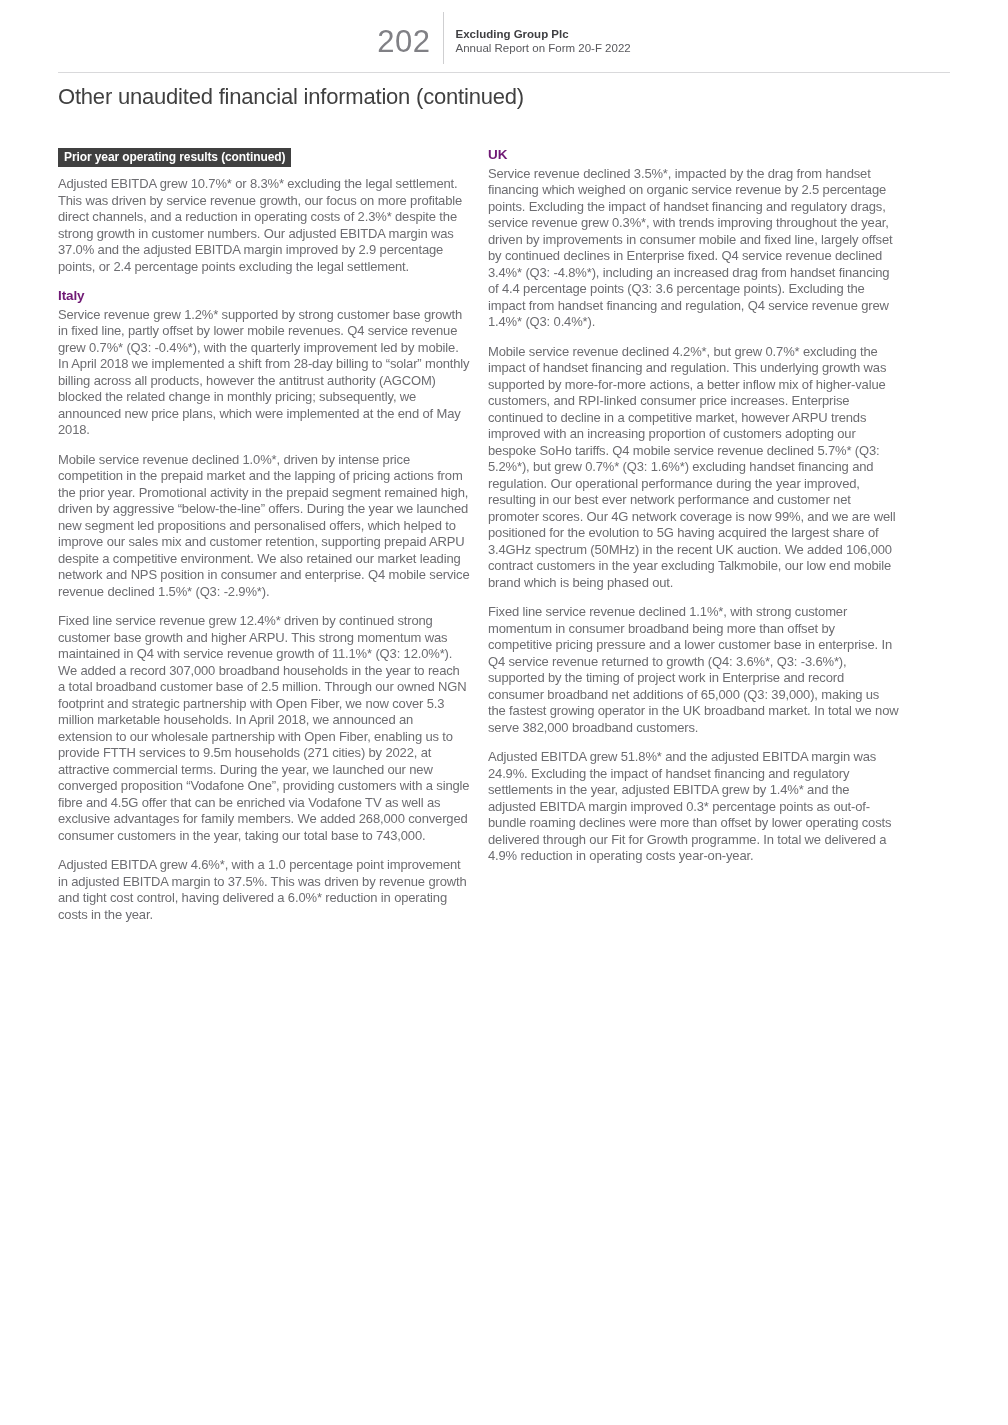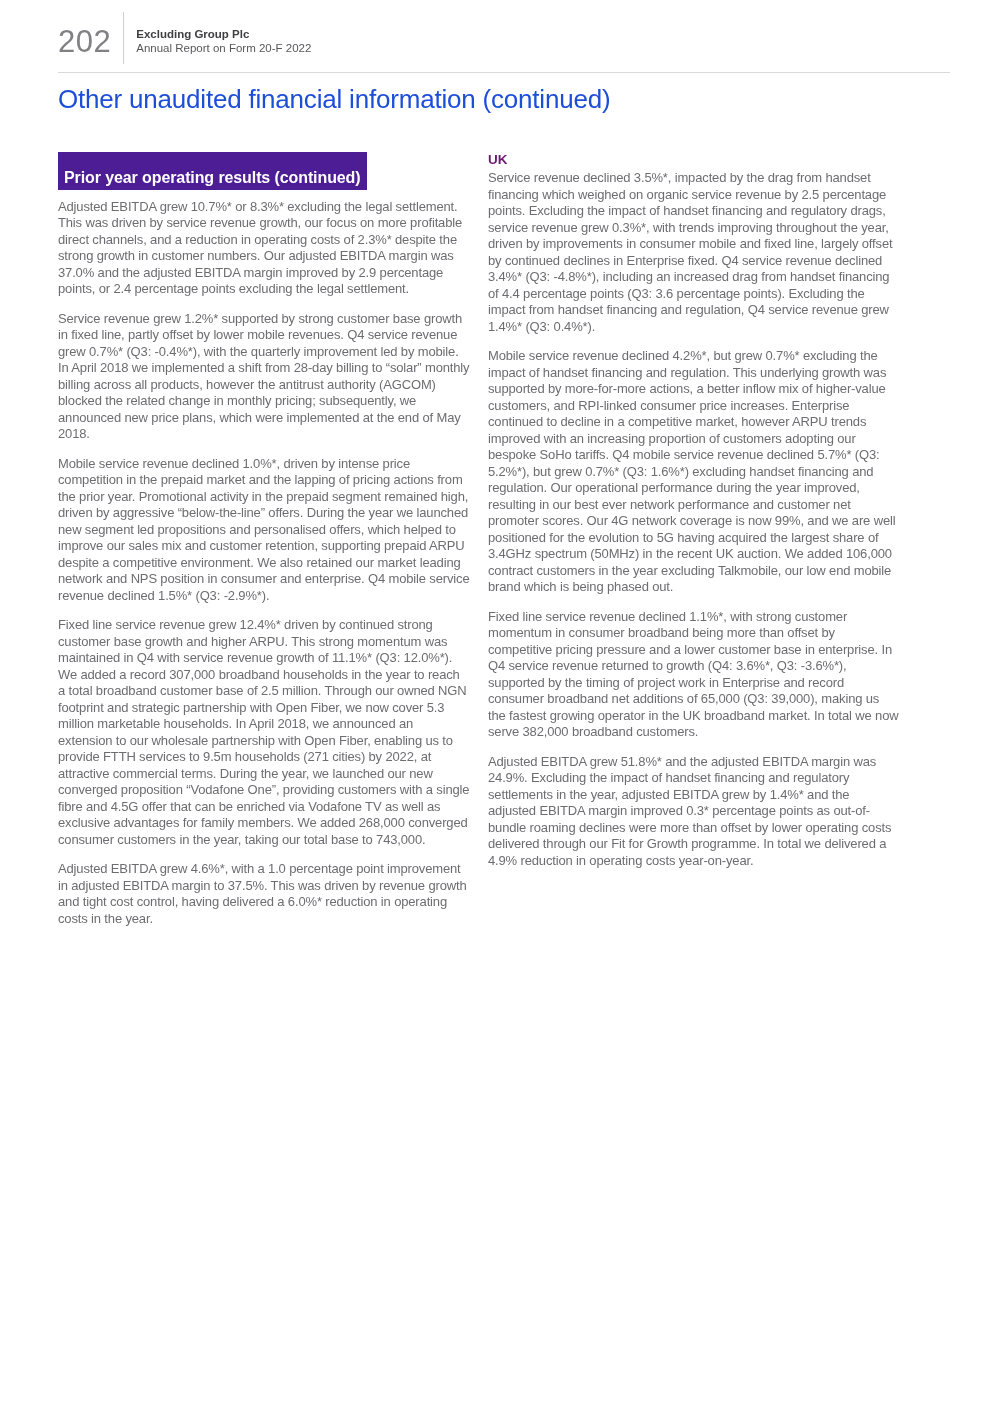--- a/index.html
+++ b/index.html
@@ -13,20 +13,21 @@
     height: 1425px;
     background: #ffffff;
     font-family: "Liberation Sans", sans-serif;
     overflow: hidden;
   }
   
   .header {
     display: flex;
     align-items: flex-start;
     padding: 12px 58px 0 58px;
+    justify-content: center;
   }
   .page-num {
     font-size: 31px;
     font-weight: 300;
     color: #808085;
     letter-spacing: 0.5px;
     margin-top: 14px;
     line-height: 1;
     min-width: 48px;
   }
@@ -50,43 +51,43 @@
     font-size: 11.5px;
     color: #58585c;
   }
   .rule {
     border: none;
     border-top: 1px solid #d9d9db;
     margin: 8px 58px 0 58px;
   }
   .title {
     margin: 12px 58px 0 58px;
-    font-size: 26px;
+    font-size: 22px;
     font-weight: 300;
-    color: #1d4ed8;
+    color: #404040;
     letter-spacing: -0.2px;
     line-height: 1.1;
   }
   
   .columns {
     display: flex;
     margin: 38px 58px 0 58px;
     gap: 18px;
   }
   .col {
     width: 412px;
     flex: 0 0 412px;
   }
   .badge {
     display: inline-block;
-    background: #4c1d95;
+    background: #404040;
     color: #ffffff;
-    font-size: 16px;
+    font-size: 12px;
     font-weight: bold;
-    padding: 17px 6px 3px 6px;
+    padding: 2px 6px 3px 6px;
     margin-bottom: 9px;
     letter-spacing: -0.1px;
   }
   .col p {
     margin: 0 0 13px 0;
     font-size: 13px;
     line-height: 16.5px;
     color: #6d6d71;
     letter-spacing: -0.15px;
   }
@@ -116,20 +117,21 @@
   <hr class="rule">
 
   <h1 class="title">Other unaudited financial information (continued)</h1>
 
   <div class="columns">
 
     <div class="col">
       <div class="badge">Prior year operating results (continued)</div>
       <p>Adjusted EBITDA grew 10.7%* or 8.3%* excluding the legal settlement. This was driven by service revenue growth, our focus on more profitable direct channels, and a reduction in operating costs of 2.3%* despite the strong growth in customer numbers. Our adjusted EBITDA margin was 37.0% and the adjusted EBITDA margin improved by 2.9 percentage points, or 2.4 percentage points excluding the legal settlement.</p>
 
+      <h2 class="subhead">Italy</h2>
       <p>Service revenue grew 1.2%* supported by strong customer base growth in fixed line, partly offset by lower mobile revenues. Q4 service revenue grew 0.7%* (Q3: -0.4%*), with the quarterly improvement led by mobile. In April 2018 we implemented a shift from 28-day billing to “solar” monthly billing across all products, however the antitrust authority (AGCOM) blocked the related change in monthly pricing; subsequently, we announced new price plans, which were implemented at the end of May 2018.</p>
       <p>Mobile service revenue declined 1.0%*, driven by intense price competition in the prepaid market and the lapping of pricing actions from the prior year. Promotional activity in the prepaid segment remained high, driven by aggressive “below-the-line” offers. During the year we launched new segment led propositions and personalised offers, which helped to improve our sales mix and customer retention, supporting prepaid ARPU despite a competitive environment. We also retained our market leading network and NPS position in consumer and enterprise. Q4 mobile service revenue declined 1.5%* (Q3: -2.9%*).</p>
       <p>Fixed line service revenue grew 12.4%* driven by continued strong customer base growth and higher ARPU. This strong momentum was maintained in Q4 with service revenue growth of 11.1%* (Q3: 12.0%*). We added a record 307,000 broadband households in the year to reach a total broadband customer base of 2.5 million. Through our owned NGN footprint and strategic partnership with Open Fiber, we now cover 5.3 million marketable households. In April 2018, we announced an extension to our wholesale partnership with Open Fiber, enabling us to provide FTTH services to 9.5m households (271 cities) by 2022, at attractive commercial terms. During the year, we launched our new converged proposition “Vodafone One”, providing customers with a single fibre and 4.5G offer that can be enriched via Vodafone TV as well as exclusive advantages for family members. We added 268,000 converged consumer customers in the year, taking our total base to 743,000.</p>
       <p>Adjusted EBITDA grew 4.6%*, with a 1.0 percentage point improvement in adjusted EBITDA margin to 37.5%. This was driven by revenue growth and tight cost control, having delivered a 6.0%* reduction in operating costs in the year.</p>
     </div>
 
     <div class="col">
       <h2 class="subhead">UK</h2>
       <p>Service revenue declined 3.5%*, impacted by the drag from handset financing which weighed on organic service revenue by 2.5 percentage points. Excluding the impact of handset financing and regulatory drags, service revenue grew 0.3%*, with trends improving throughout the year, driven by improvements in consumer mobile and fixed line, largely offset by continued declines in Enterprise fixed. Q4 service revenue declined 3.4%* (Q3: -4.8%*), including an increased drag from handset financing of 4.4 percentage points (Q3: 3.6 percentage points). Excluding the impact from handset financing and regulation, Q4 service revenue grew 1.4%* (Q3: 0.4%*).</p>
       <p>Mobile service revenue declined 4.2%*, but grew 0.7%* excluding the impact of handset financing and regulation. This underlying growth was supported by more-for-more actions, a better inflow mix of higher-value customers, and RPI-linked consumer price increases. Enterprise continued to decline in a competitive market, however ARPU trends improved with an increasing proportion of customers adopting our bespoke SoHo tariffs. Q4 mobile service revenue declined 5.7%* (Q3: 5.2%*), but grew 0.7%* (Q3: 1.6%*) excluding handset financing and regulation. Our operational performance during the year improved, resulting in our best ever network performance and customer net promoter scores. Our 4G network coverage is now 99%, and we are well positioned for the evolution to 5G having acquired the largest share of 3.4GHz spectrum (50MHz) in the recent UK auction. We added 106,000 contract customers in the year excluding Talkmobile, our low end mobile brand which is being phased out.</p>

